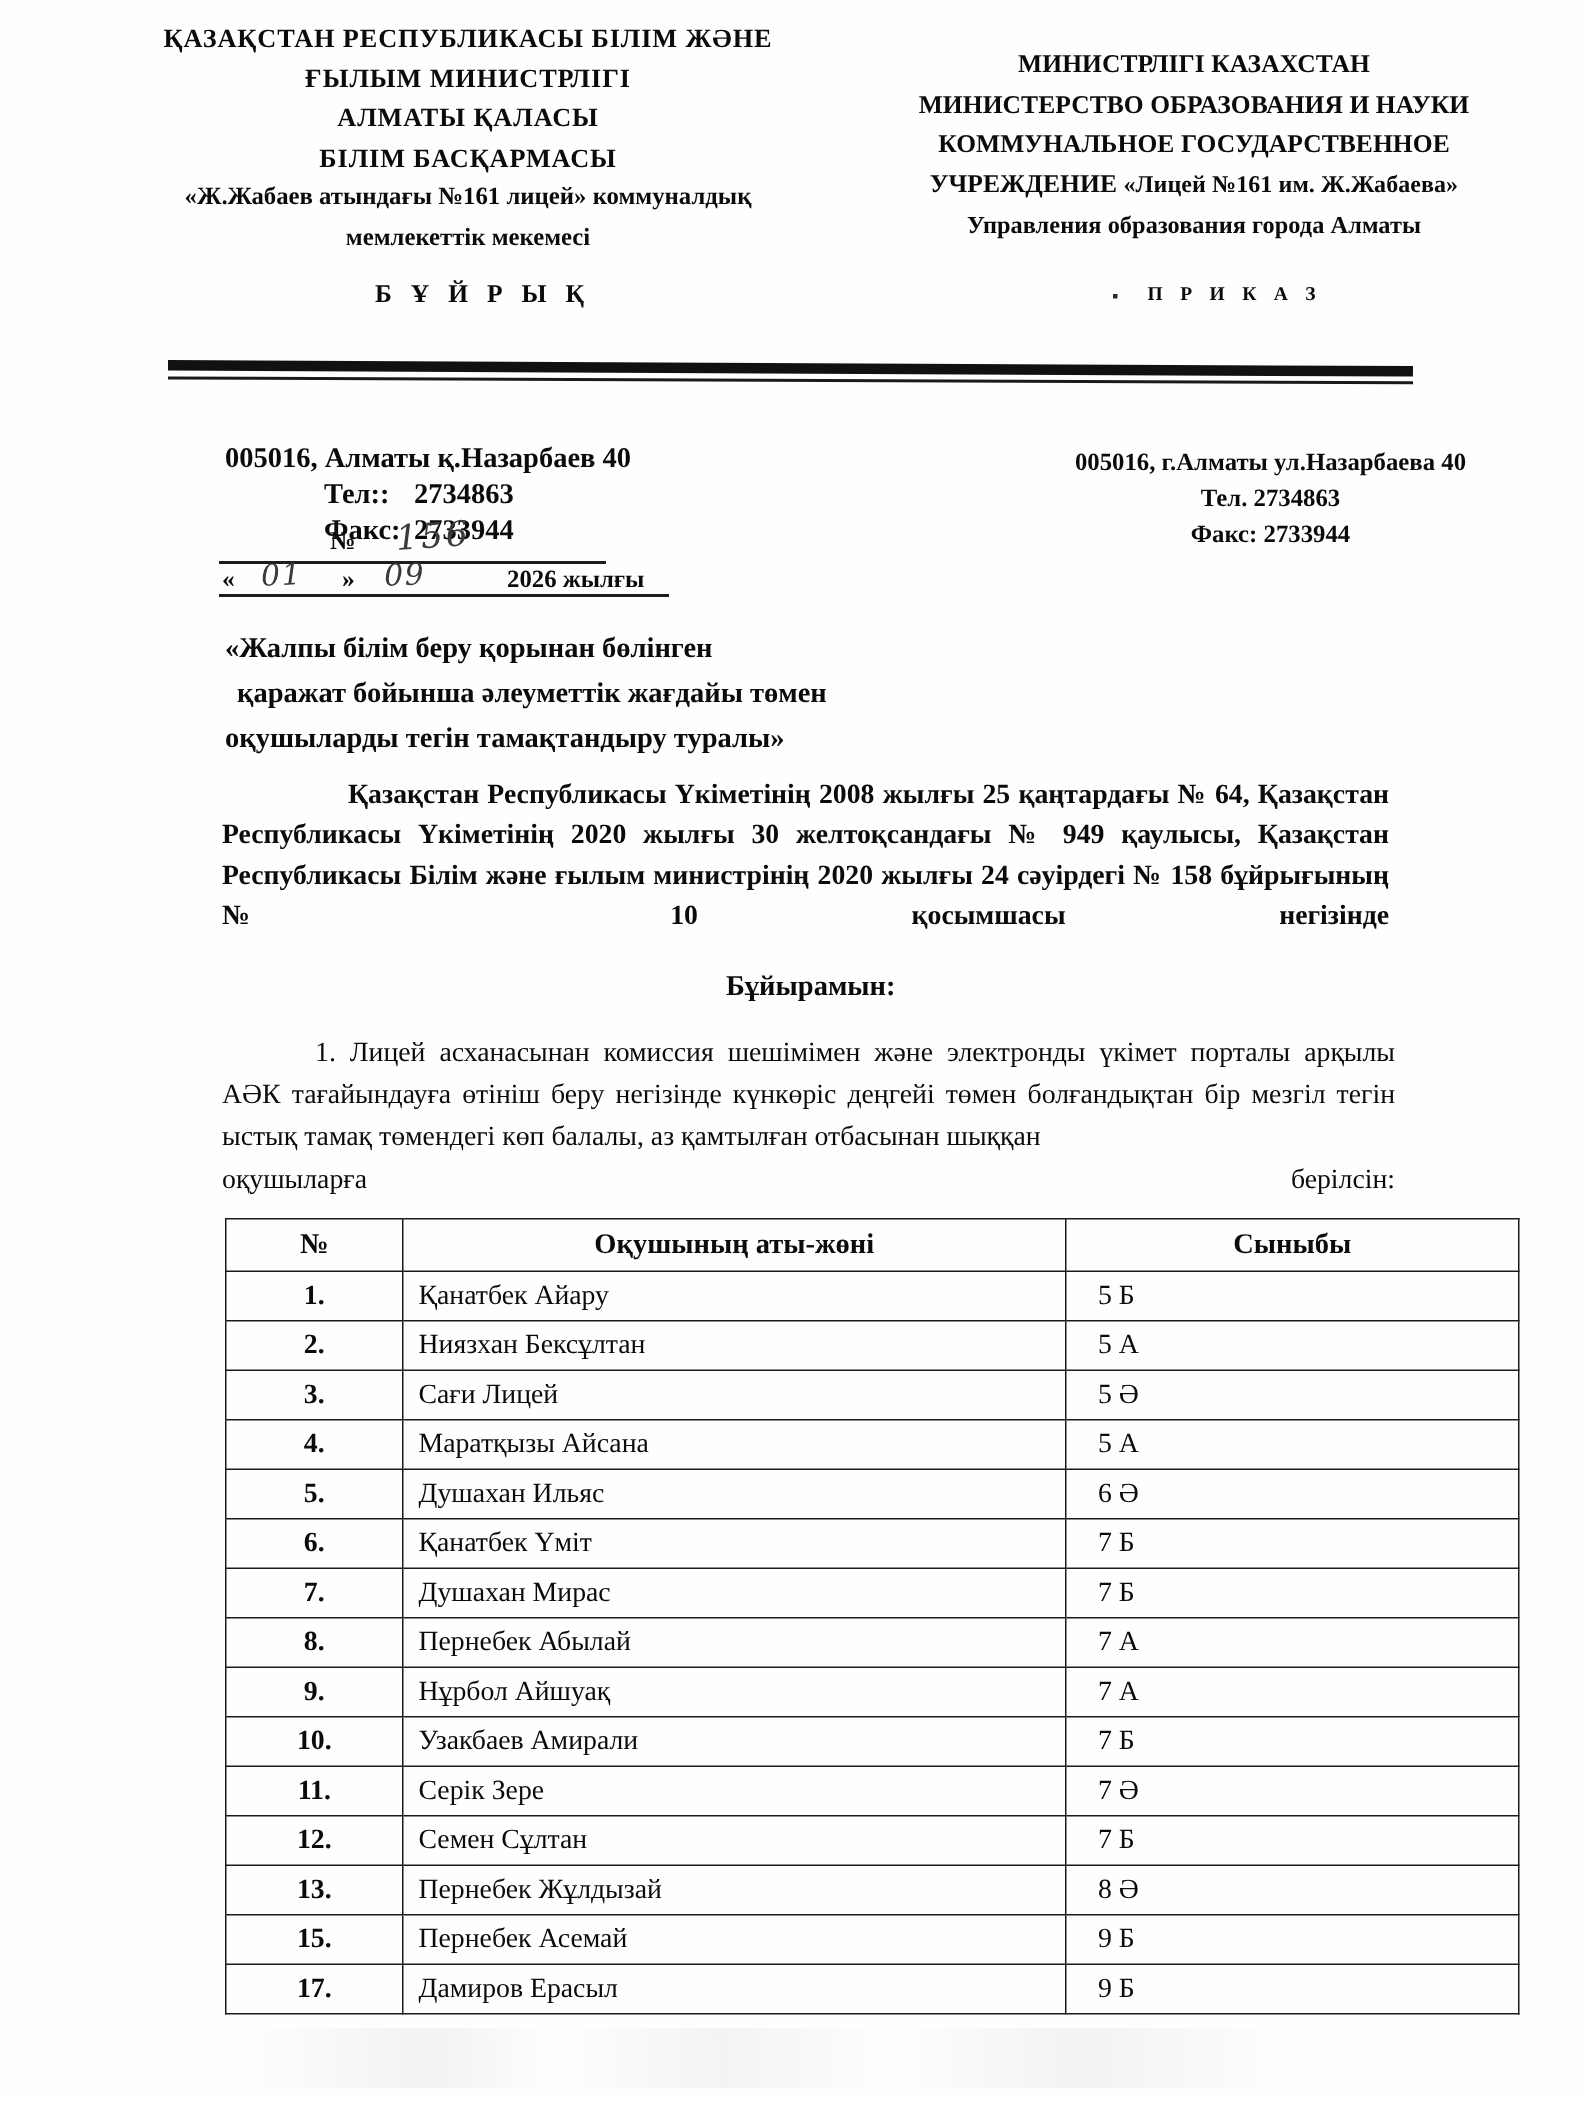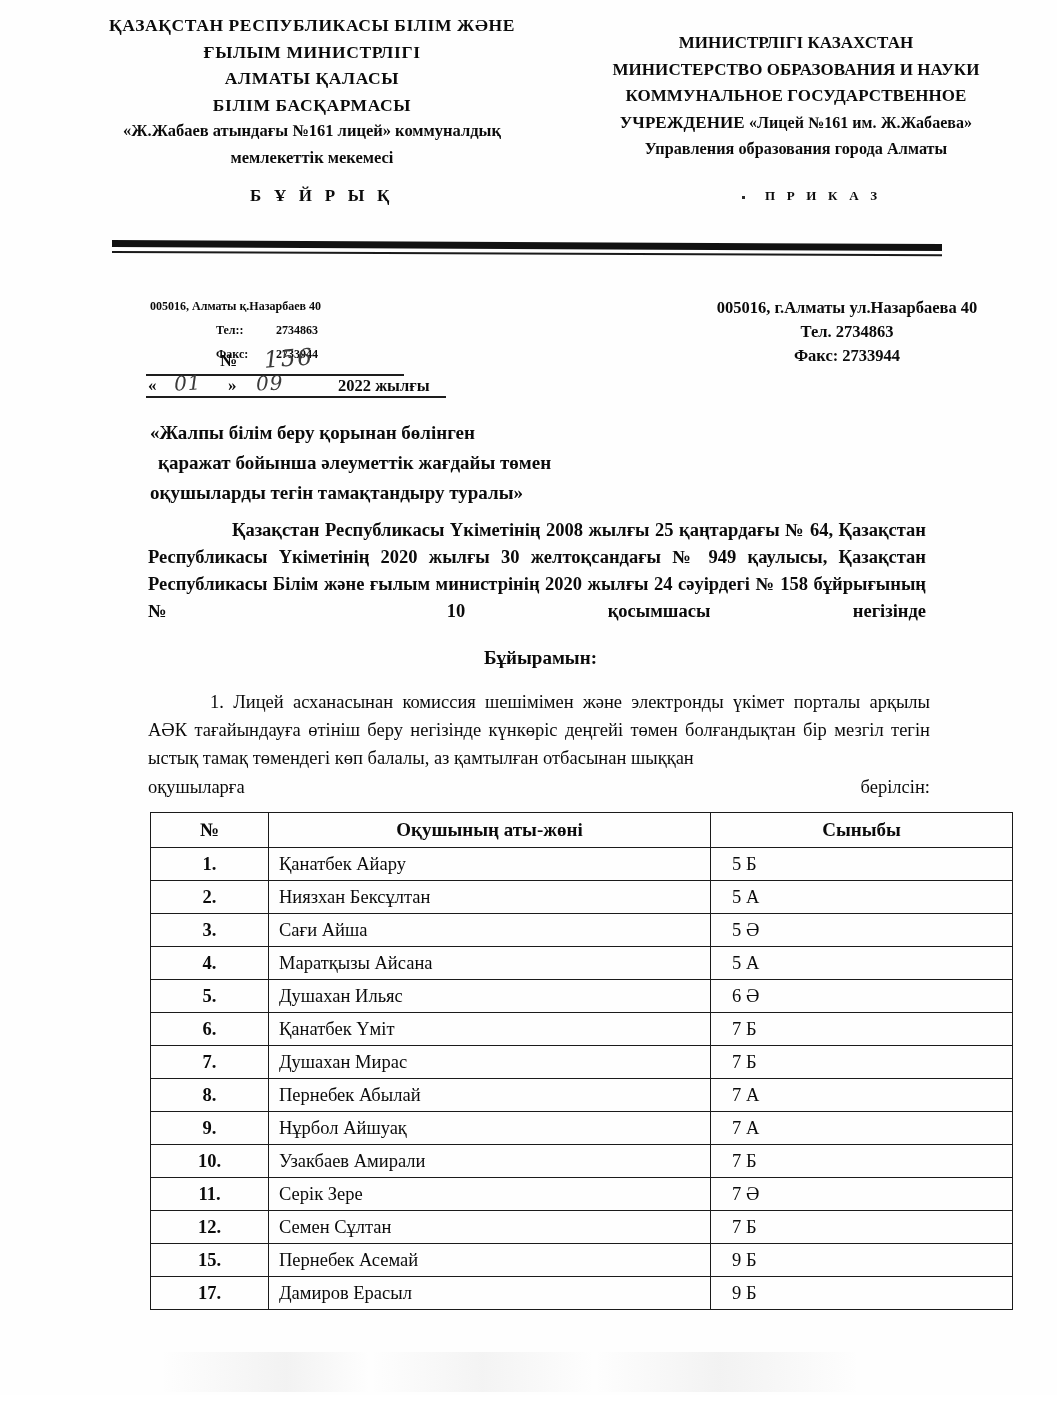--- a/index.html
+++ b/index.html
@@ -113,21 +113,21 @@
     transform: rotate(0.22deg);
     transform-origin: left center;
   }
 
   
   .addr-left {
     position: absolute;
     top: 294px;
     left: 150px;
     font-weight: bold;
-    font-size: 12px;
+    font-size: 19px;
     line-height: 24px;
   }
   .addr-left .ind { padding-left: 66px; }
   .addr-left .ind .lbl { display: inline-block; width: 60px; }
   .addr-right {
     position: absolute;
     top: 296px;
     left: 697px;
     font-weight: bold;
     font-size: 16.5px;
@@ -357,21 +357,21 @@
 
   <div class="numline">
     <div class="rule-a"></div>
     <div class="rule-b"></div>
     <span class="nsym">№</span>
     <span class="hand-num">156</span>
     <span class="q1">«</span>
     <span class="hand-day">01</span>
     <span class="q2">»</span>
     <span class="hand-month">09</span>
-    <span class="yeartxt">2022 жылғы</span>
+    <span class="yeartxt">2026 жылғы</span>
   </div>
 
   <div class="addr-right">
     <div>005016, г.Алматы ул.Назарбаева 40</div>
     <div>Тел.  2734863</div>
     <div>Факс: 2733944</div>
   </div>
 
   <div class="subject">
     <div>«Жалпы білім беру қорынан бөлінген</div>
@@ -411,21 +411,21 @@
             <td class="name">Қанатбек Айару</td>
             <td class="cls">5 Б</td>
           </tr>
           <tr>
             <td class="num">2.</td>
             <td class="name">Ниязхан Бексұлтан</td>
             <td class="cls">5 А</td>
           </tr>
           <tr>
             <td class="num">3.</td>
-            <td class="name">Сағи Айша</td>
+            <td class="name">Сағи Лицей</td>
             <td class="cls">5 Ә</td>
           </tr>
           <tr>
             <td class="num">4.</td>
             <td class="name">Маратқызы Айсана</td>
             <td class="cls">5 А</td>
           </tr>
           <tr>
             <td class="num">5.</td>
             <td class="name">Душахан Ильяс</td>
@@ -460,20 +460,25 @@
             <td class="num">11.</td>
             <td class="name">Серік Зере</td>
             <td class="cls">7 Ә</td>
           </tr>
           <tr>
             <td class="num">12.</td>
             <td class="name">Семен Сұлтан</td>
             <td class="cls">7 Б</td>
           </tr>
           <tr>
+            <td class="num">13.</td>
+            <td class="name">Пернебек Жұлдызай</td>
+            <td class="cls">8 Ә</td>
+          </tr>
+          <tr>
             <td class="num">15.</td>
             <td class="name">Пернебек Асемай</td>
             <td class="cls">9 Б</td>
           </tr>
           <tr>
             <td class="num">17.</td>
             <td class="name">Дамиров Ерасыл</td>
             <td class="cls">9 Б</td>
           </tr>
         </tbody>

